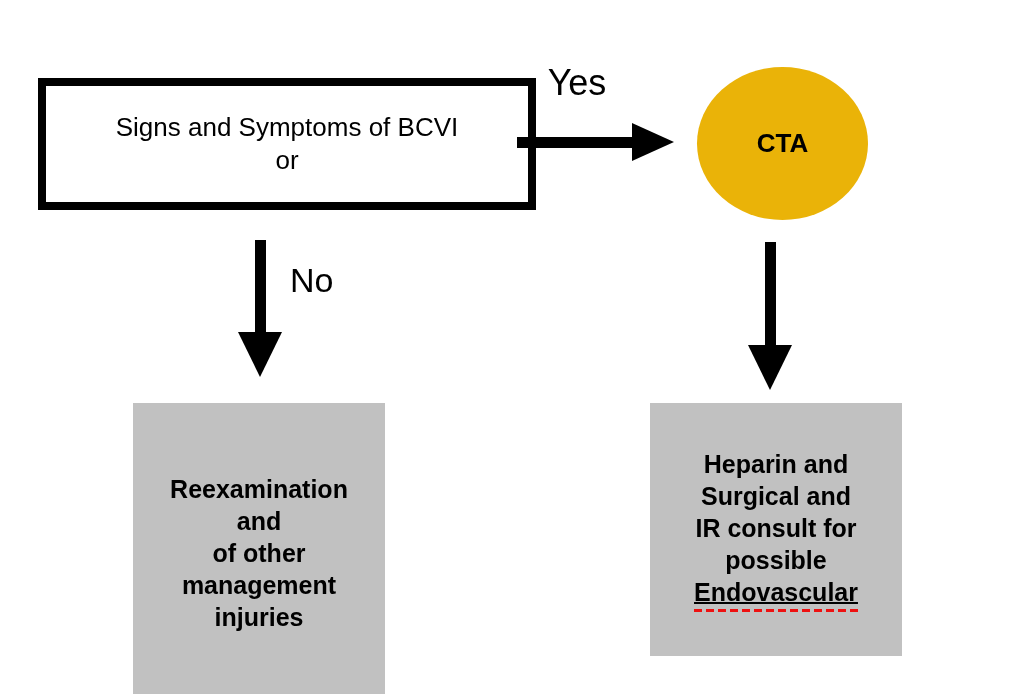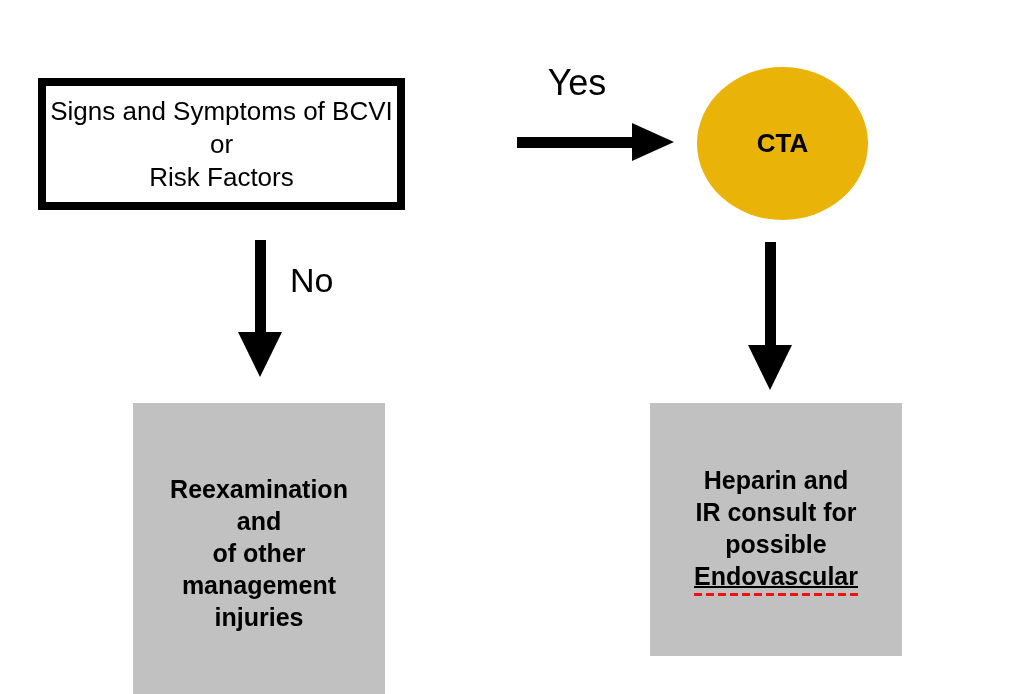--- a/index.html
+++ b/index.html
@@ -15,21 +15,21 @@
     font-family: "Liberation Sans", sans-serif;
     color: #000000;
     overflow: hidden;
   }
   .node-text-line { display: block; }
 
   
   .start-box {
     position: absolute;
     left: 38px; top: 78px;
-    width: 367px; height: 132px;
+    width: 498px; height: 132px;
     box-sizing: border-box;
     border: 8px solid #000000;
     background: #ffffff;
     display: flex;
     flex-direction: column;
     justify-content: center;
     align-items: center;
     text-align: center;
     font-size: 26px;
     line-height: 33px;
@@ -131,21 +131,20 @@
   }
 </style>
 </head>
 <body>
 
 <div class="canvas">
 
   <div class="start-box">
     <span class="node-text-line">Signs and Symptoms of BCVI</span>
     <span class="node-text-line">or</span>
-    <span class="node-text-line">Risk Factors</span>
   </div>
 
   <div class="yes-label">Yes</div>
 
   <div class="arrow arrow-right">
     <div class="shaft"></div>
     <div class="head"></div>
   </div>
 
   <div class="cta-circle">
@@ -168,20 +167,21 @@
   <div class="result-box left">
     <span class="node-text-line">Reexamination</span>
     <span class="node-text-line">and</span>
     <span class="node-text-line">of other</span>
     <span class="node-text-line">management</span>
     <span class="node-text-line">injuries</span>
   </div>
 
   <div class="result-box right">
     <span class="node-text-line">Heparin and</span>
+    <span class="node-text-line">Surgical and</span>
     <span class="node-text-line">IR consult for</span>
     <span class="node-text-line">possible</span>
     <span class="node-text-line">
       <span class="misspelled">Endovascular</span>
     </span>
   </div>
 
 </div>
 
 </body></html>

